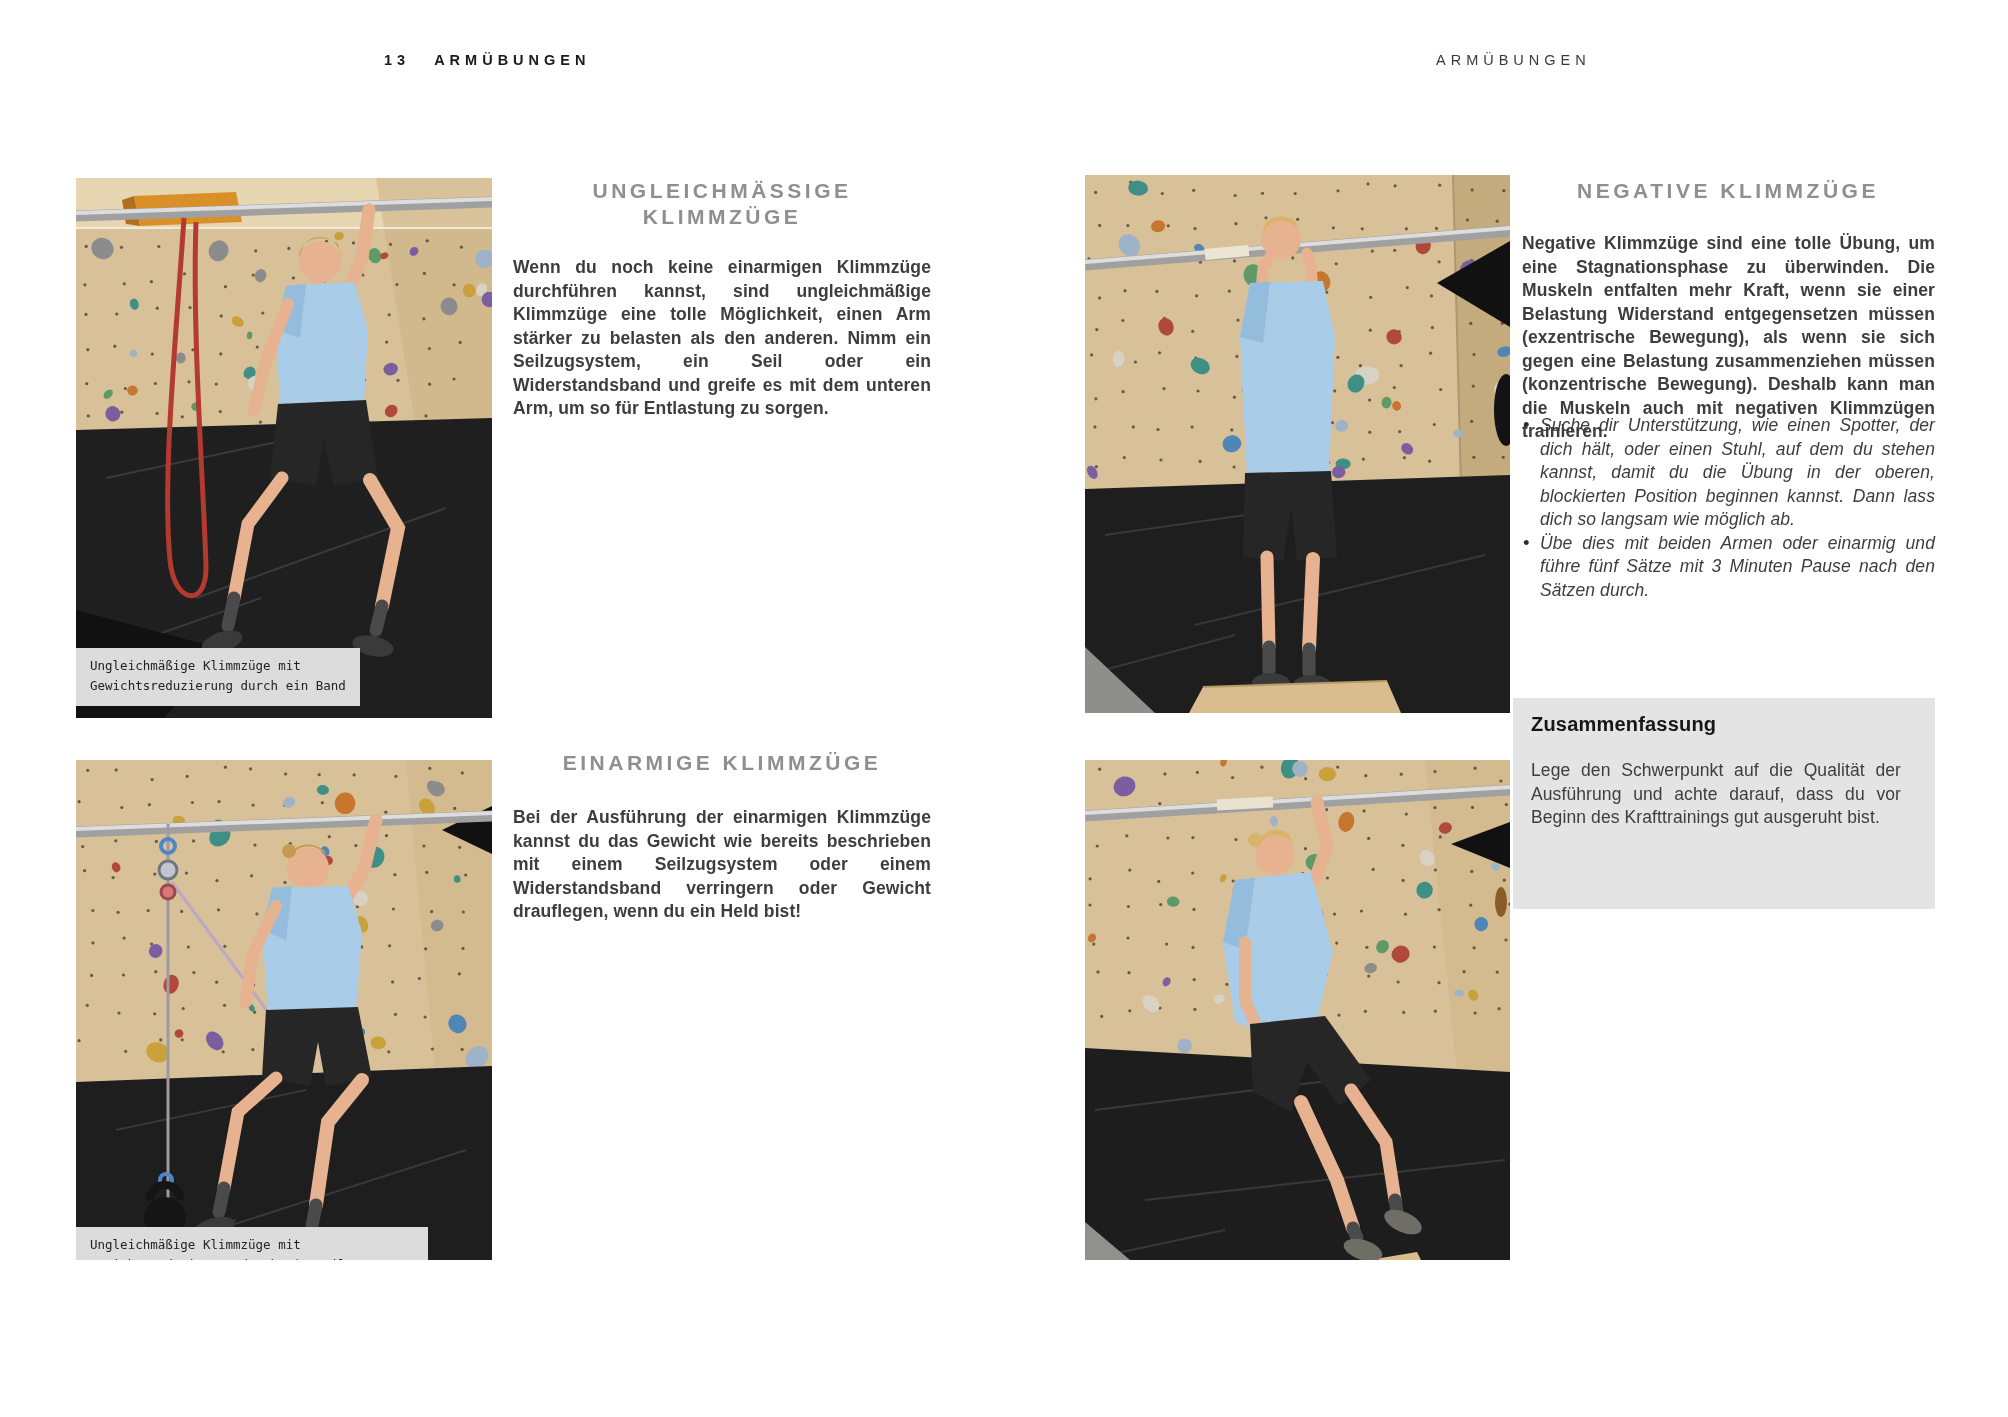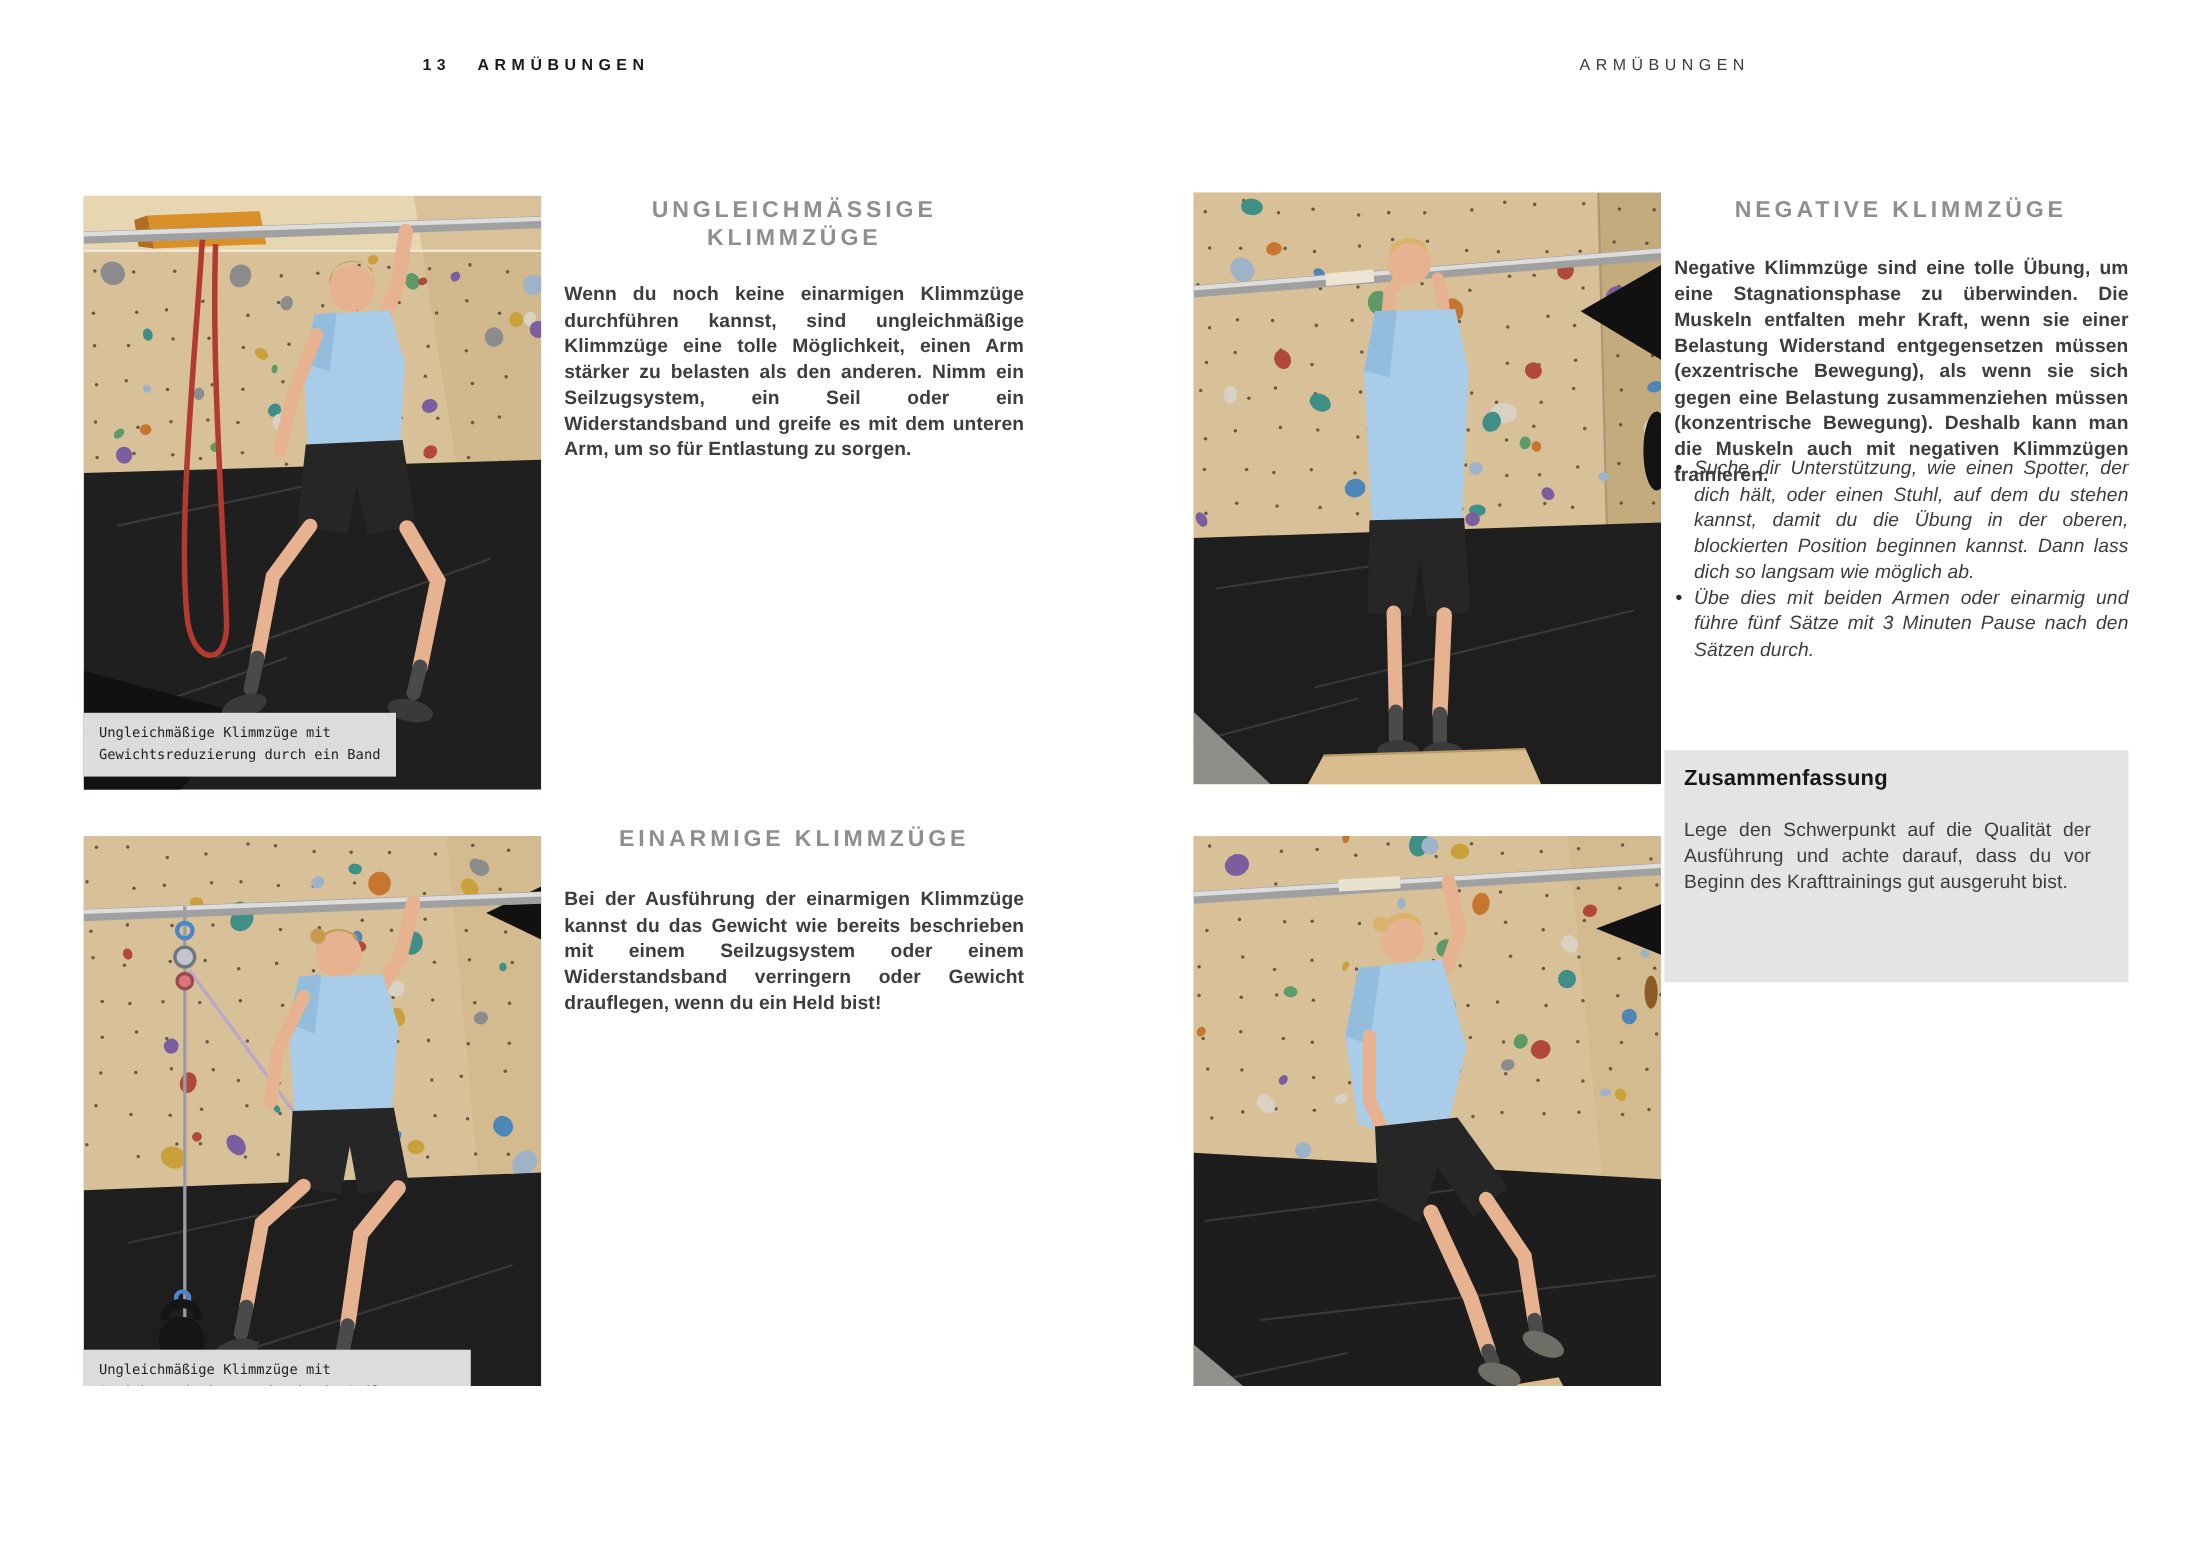--- a/index.html
+++ b/index.html
@@ -47,21 +47,21 @@
   .para-1{left:513px;top:256px;width:418px;}
   .para-2{left:513px;top:806px;width:418px;}
   .para-3{left:1522px;top:232px;width:413px;}
 
   .bullet-list{position:absolute;left:1522px;top:414px;width:413px;list-style:none;}
   .bullet-list li{position:relative;padding-left:18px;font-size:17.5px;line-height:23.5px;
                   color:var(--body-text);text-align:justify;letter-spacing:0.1px;font-style:italic;}
   .bullet-list li::before{content:"\2022";position:absolute;left:1px;top:0;font-size:18px;color:#2c2c2c;}
 
   
-  .summary-box{position:absolute;left:1513px;top:682px;width:422px;height:211px;
+  .summary-box{position:absolute;left:1513px;top:698px;width:422px;height:211px;
                background:var(--summary-bg);padding:15px 34px 16px 18px;}
   .summary-title{font-size:20px;font-weight:700;color:#161616;letter-spacing:0.2px;}
   .summary-box p{font-size:17.5px;line-height:23.5px;color:var(--body-text);text-align:justify;margin-top:23px;letter-spacing:0.1px;}
   .summary-box p + p{margin-top:24px;}
 
   
   .footer-rule{position:absolute;top:1350px;height:3px;background:var(--rule-gray);}
   .rule-left{left:76px;width:858px;}
   .rule-right{left:1082px;width:864px;}
   .page-number{position:absolute;top:1384px;font-size:15px;color:#1c1c1c;text-align:center;width:60px;}

